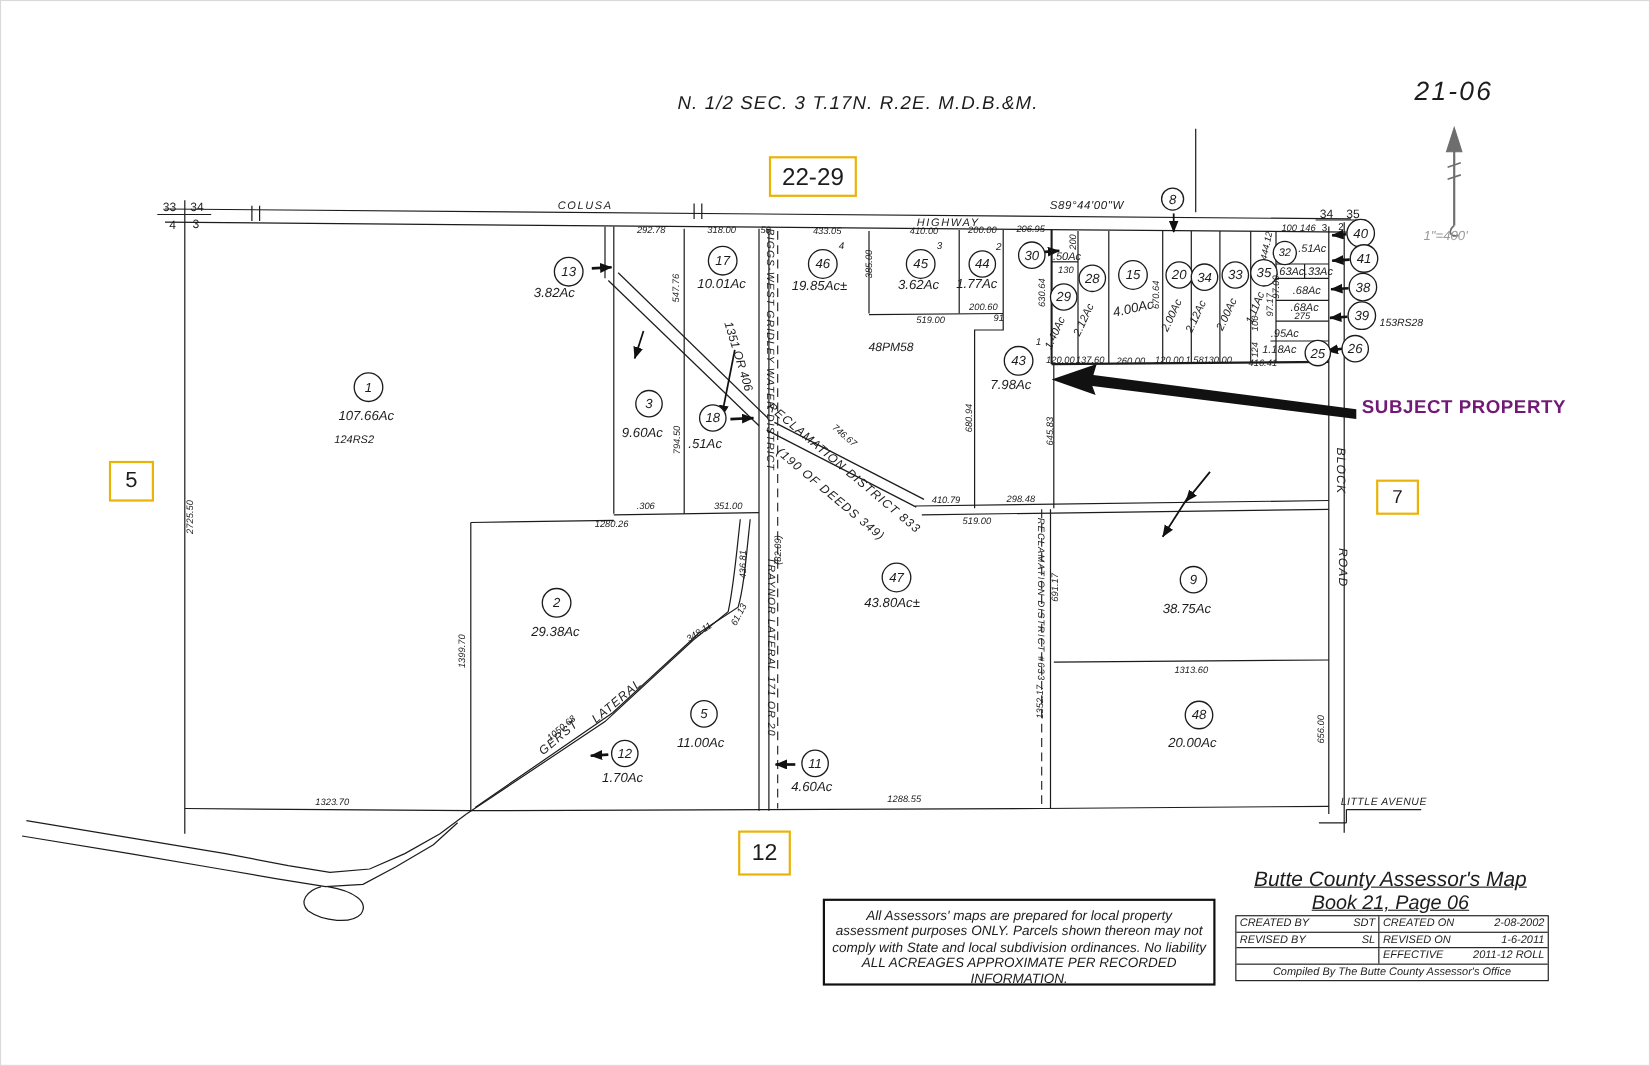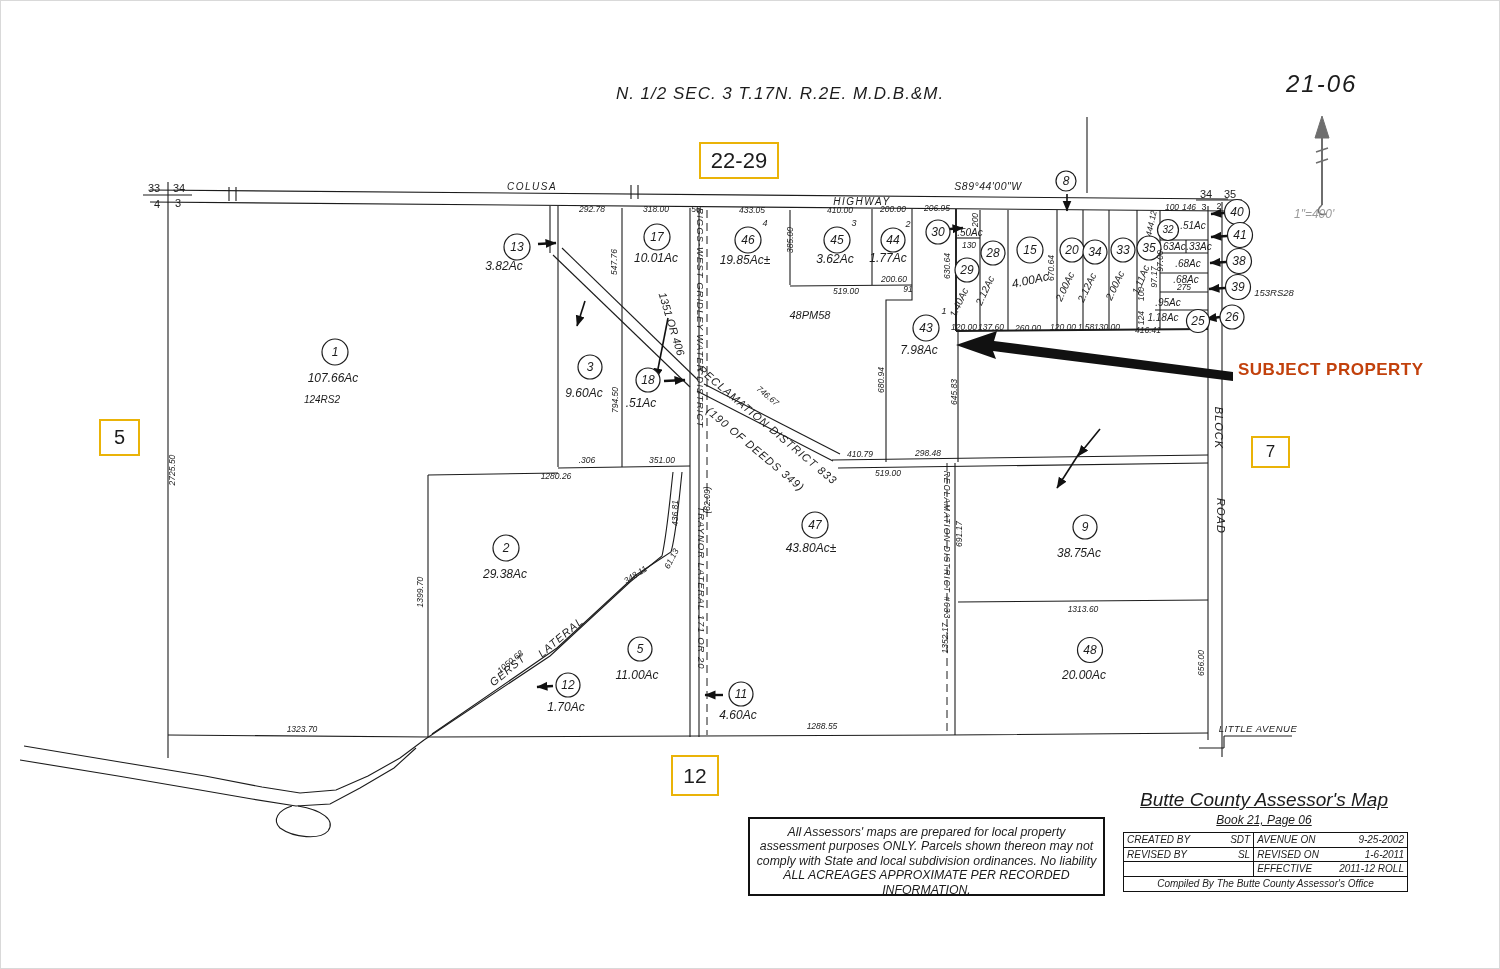--- a/index.html
+++ b/index.html
@@ -29,26 +29,26 @@
   
   .abs{position:absolute;}
   .sheet-title{left:560px;top:84px;width:440px;text-align:center;font-size:17px;font-style:italic;letter-spacing:1px;}
   .sheet-num{left:1262px;top:70px;font-size:24px;font-style:italic;letter-spacing:2px;margin-left:24px;}
   .refbox{border:2px solid #eab308;display:flex;align-items:center;justify-content:center;
           font-style:normal;background:#fff;text-align:center;}
   .r2229{left:699px;top:142px;width:76px;height:33px;font-size:22px;}
   .r5{left:99px;top:419px;width:37px;height:33px;font-size:20px;}
   .r7{left:1251px;top:436px;width:35px;height:28px;font-size:17px;}
   .r12{left:671px;top:755px;width:44px;height:37px;font-size:21px;}
-  .subject-label{left:1238px;top:360px;width:200px;font-size:17px;font-weight:bold;color:#c2410c;letter-spacing:.5px;}
+  .subject-label{left:1238px;top:360px;width:200px;font-size:17px;font-weight:bold;color:#701a75;letter-spacing:.5px;}
   .scale-label{left:1294px;top:207px;font-size:12px;font-style:italic;color:#9a9a9a;}
   .disclaimer{left:748px;top:817px;width:357px;height:79px;border:2.5px solid #111;
               font-size:12.3px;font-style:italic;text-align:center;line-height:14.4px;padding-top:6px;box-sizing:border-box;}
   .tb-title{left:1108px;top:789px;width:312px;text-align:center;font-style:italic;font-size:19px;line-height:21px;text-decoration:underline;}
-  .tb-title .l2{font-size:12px;}
+  .tb-title .l2{font-size:18px;}
   .tblock{left:1123px;top:832px;width:283px;border:1.8px solid #111;font-size:10px;font-style:italic;background:#fff;}
   .tb-row{display:flex;border-bottom:1.4px solid #111;height:13.6px;line-height:13.6px;}
   .tb-cell{display:flex;justify-content:space-between;padding:0 3px;box-sizing:border-box;}
   .tb-left{width:46%;border-right:1.4px solid #111;}
   .tb-right{width:54%;}
   .tb-comp{text-align:center;height:14.5px;line-height:14.5px;}
 </style>
 </head>
 <body>
 
@@ -450,22 +450,22 @@
   <div class="l2">Book 21, Page 06</div>
 </div>
 
 <div class="abs tblock">
   <div class="tb-row">
     <div class="tb-cell tb-left">
       <span>CREATED BY</span>
       <span>SDT</span>
     </div>
     <div class="tb-cell tb-right">
-      <span>AVENUE ON</span>
-      <span>9-25-2002</span>
+      <span>CREATED ON</span>
+      <span>2-08-2002</span>
     </div>
   </div>
   <div class="tb-row">
     <div class="tb-cell tb-left">
       <span>REVISED BY</span>
       <span>SL</span>
     </div>
     <div class="tb-cell tb-right">
       <span>REVISED ON</span>
       <span>1-6-2011</span>

